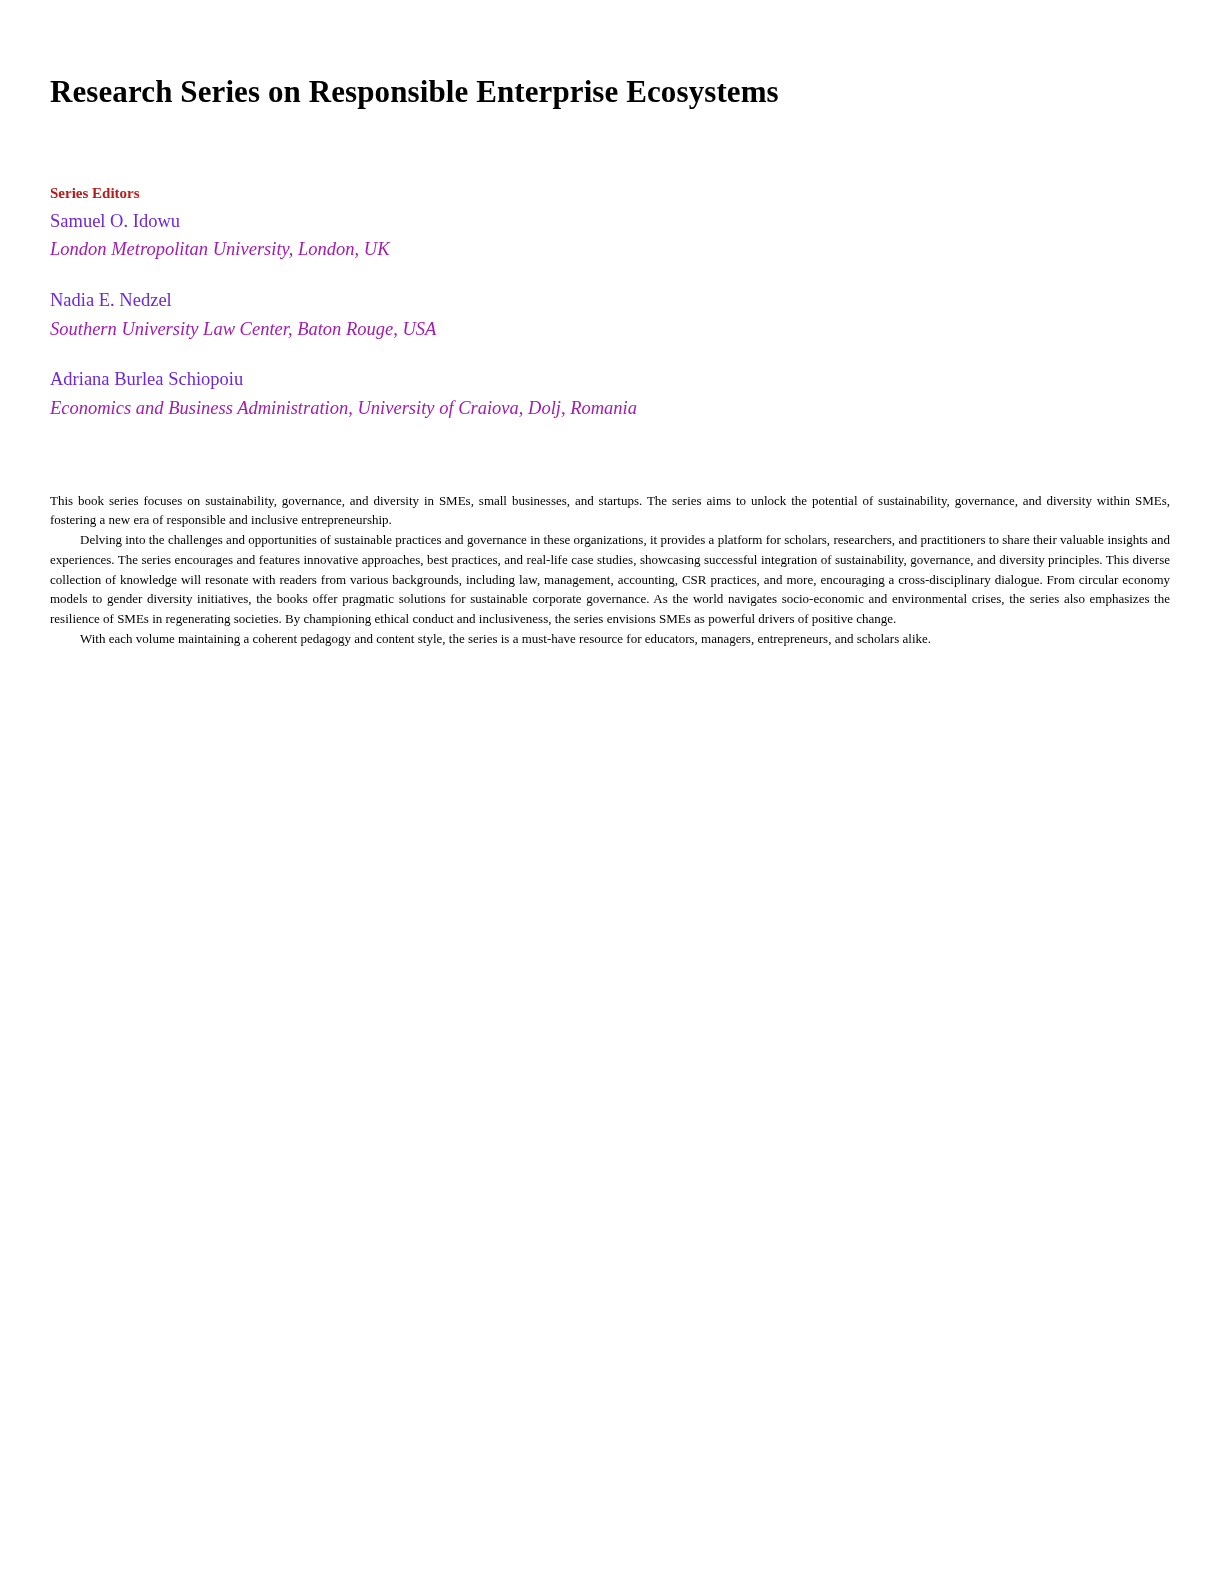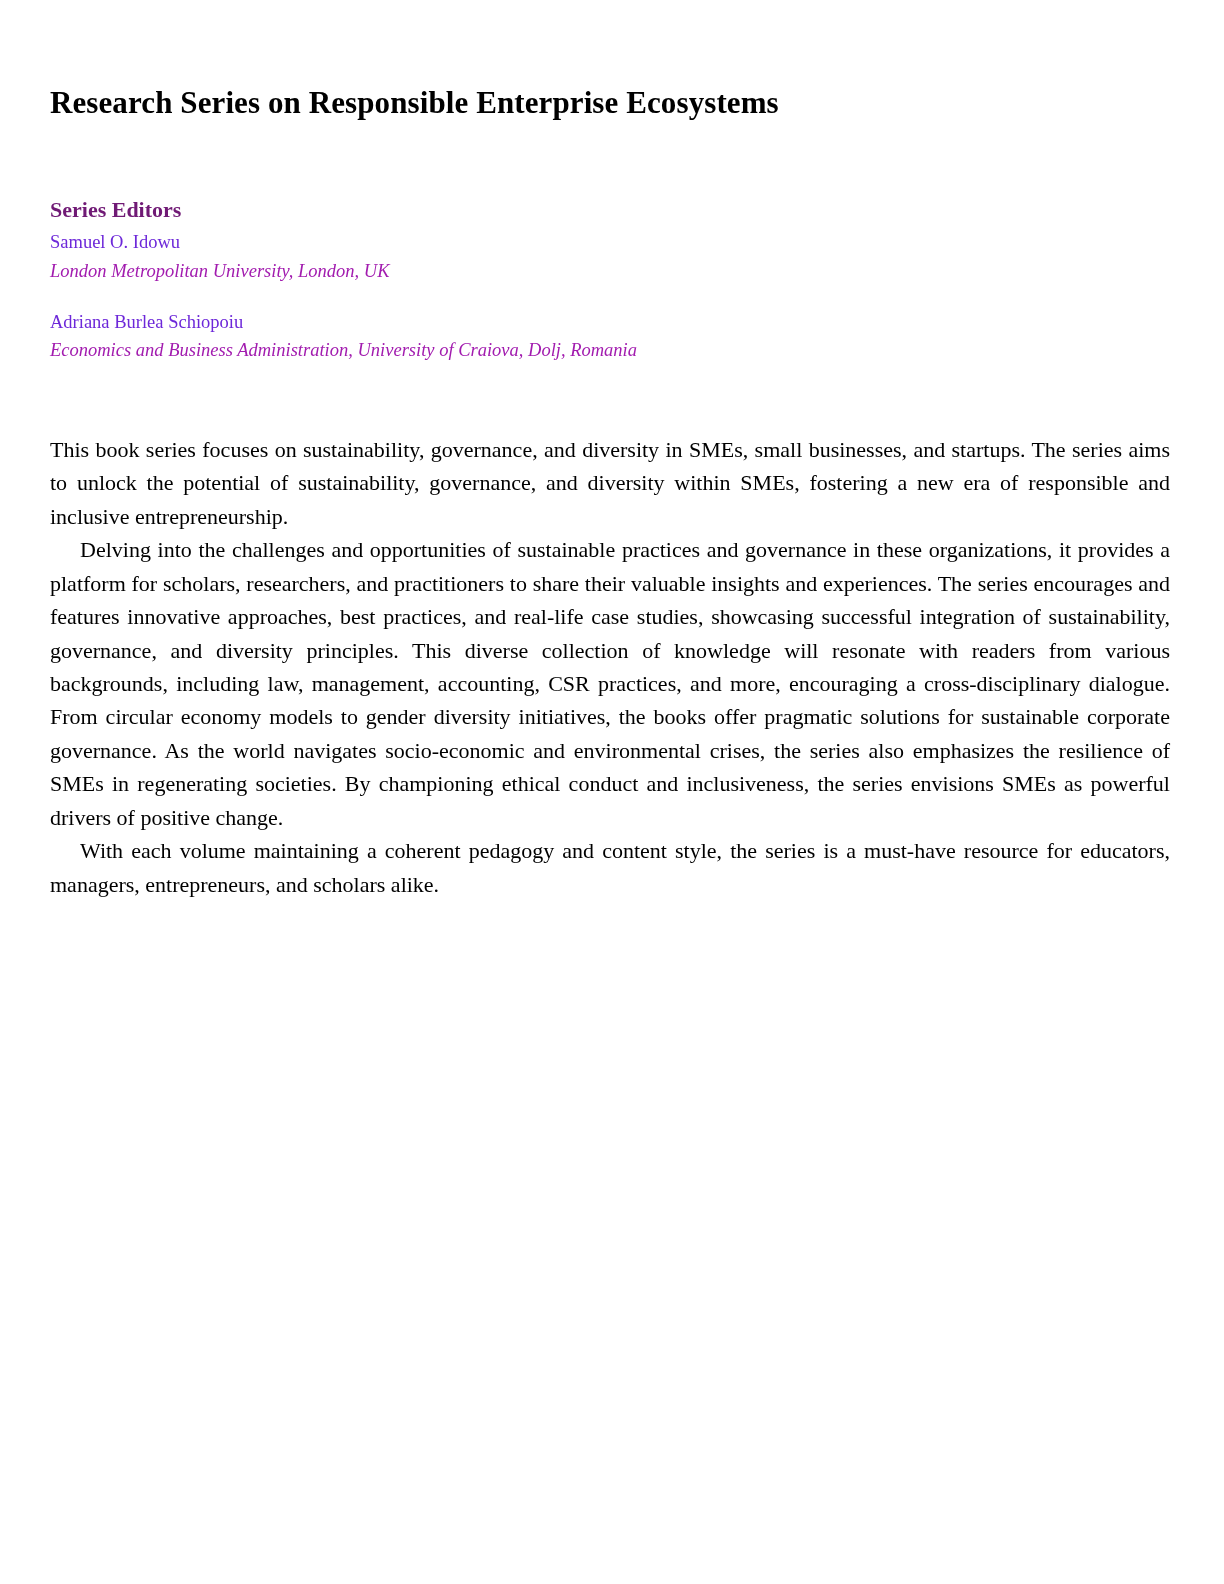--- a/index.html
+++ b/index.html
@@ -5,21 +5,21 @@
   html, body {
     margin: 0;
     padding: 0;
     background: #ffffff;
   }
   .page {
     position: relative;
     width: 1224px;
     height: 1443px;
     background: #ffffff;
-    margin: 12px auto;
+    margin: 1px auto;
     overflow: hidden;
   }
   .content {
     position: absolute;
     left: 50px;
     top: 72px;
     width: 1120px;
   }
   .series-title {
     font-family: "Liberation Serif", serif;
@@ -29,23 +29,23 @@
     color: #000000;
     letter-spacing: 0.1px;
     margin: 0;
   }
   .editors-block {
     margin-top: 72px;
   }
   .editors-heading {
     font-family: "Liberation Serif", serif;
     font-weight: bold;
-    font-size: 22px;
+    font-size: 15px;
     line-height: 1.5;
-    color: #701a75;
+    color: #b91c1c;
     margin: 0 0 2px 0;
   }
   .editor-entry {
     margin-bottom: 22px;
   }
   .editor-entry:last-child {
     margin-bottom: 0;
   }
   .editor-name {
     font-family: "Liberation Serif", serif;
@@ -60,21 +60,21 @@
     font-size: 18.5px;
     line-height: 1.55;
     color: #a21caf;
     margin: 0;
   }
   .description {
     margin-top: 68px;
   }
   .description p {
     font-family: "Liberation Serif", serif;
-    font-size: 22px;
+    font-size: 13px;
     line-height: 1.52;
     color: #000000;
     text-align: justify;
     margin: 0;
   }
   .description p.indent {
     text-indent: 30px;
   }
 </style>
 </head>
@@ -86,20 +86,24 @@
     <h1 class="series-title">Research Series on Responsible Enterprise Ecosystems</h1>
 
     <div class="editors-block">
       <div class="editors-heading">Series Editors</div>
 
       <div class="editor-entry">
         <div class="editor-name">Samuel O. Idowu</div>
         <div class="editor-affiliation">London Metropolitan University, London, UK</div>
       </div>
 
+      <div class="editor-entry">
+        <div class="editor-name">Nadia E. Nedzel</div>
+        <div class="editor-affiliation">Southern University Law Center, Baton Rouge, USA</div>
+      </div>
 
 
       <div class="editor-entry">
         <div class="editor-name">Adriana Burlea Schiopoiu</div>
         <div class="editor-affiliation">Economics and Business Administration, University of Craiova, Dolj, Romania</div>
       </div>
     </div>
 
     <div class="description">
       <p>This book series focuses on sustainability, governance, and diversity in SMEs, small businesses, and startups. The series aims to unlock the potential of sustainability, governance, and diversity within SMEs, fostering a new era of responsible and inclusive entrepreneurship.</p>

